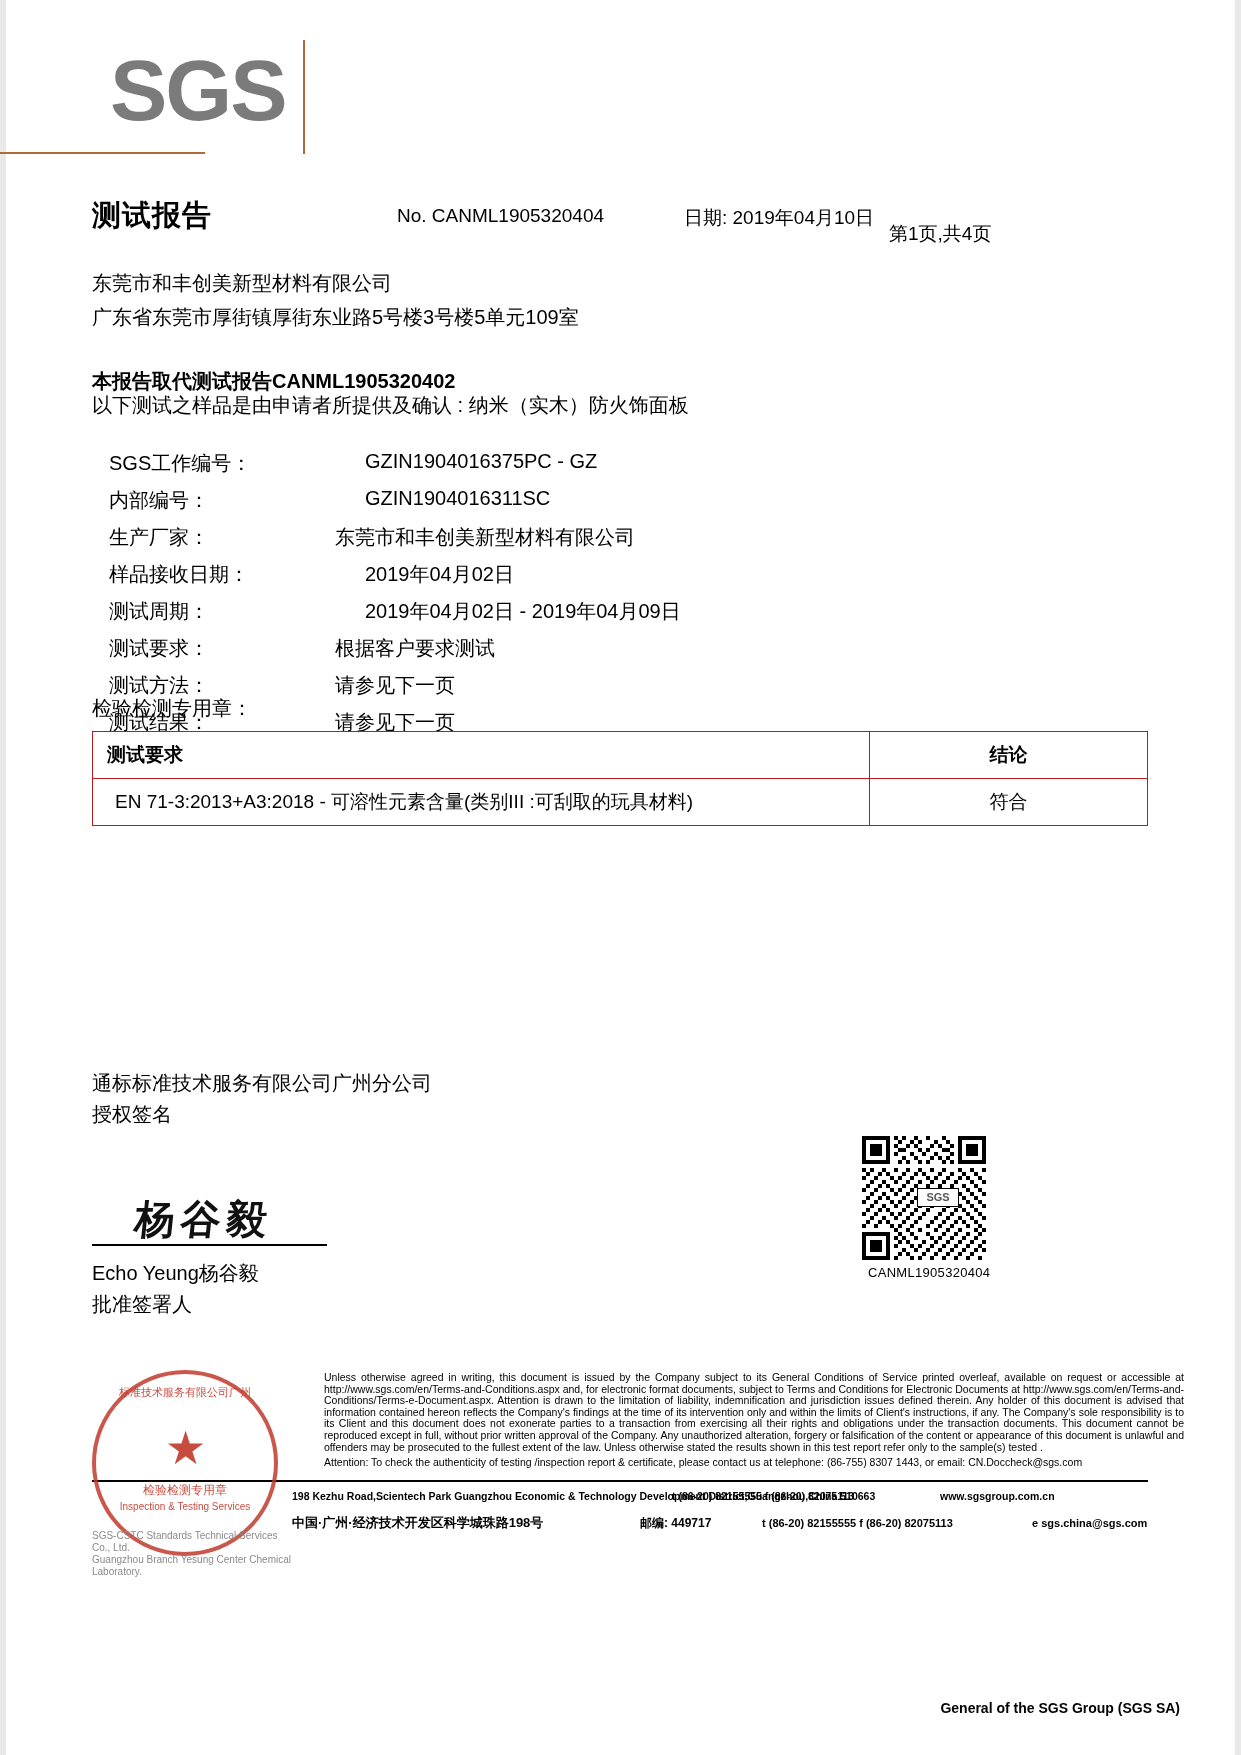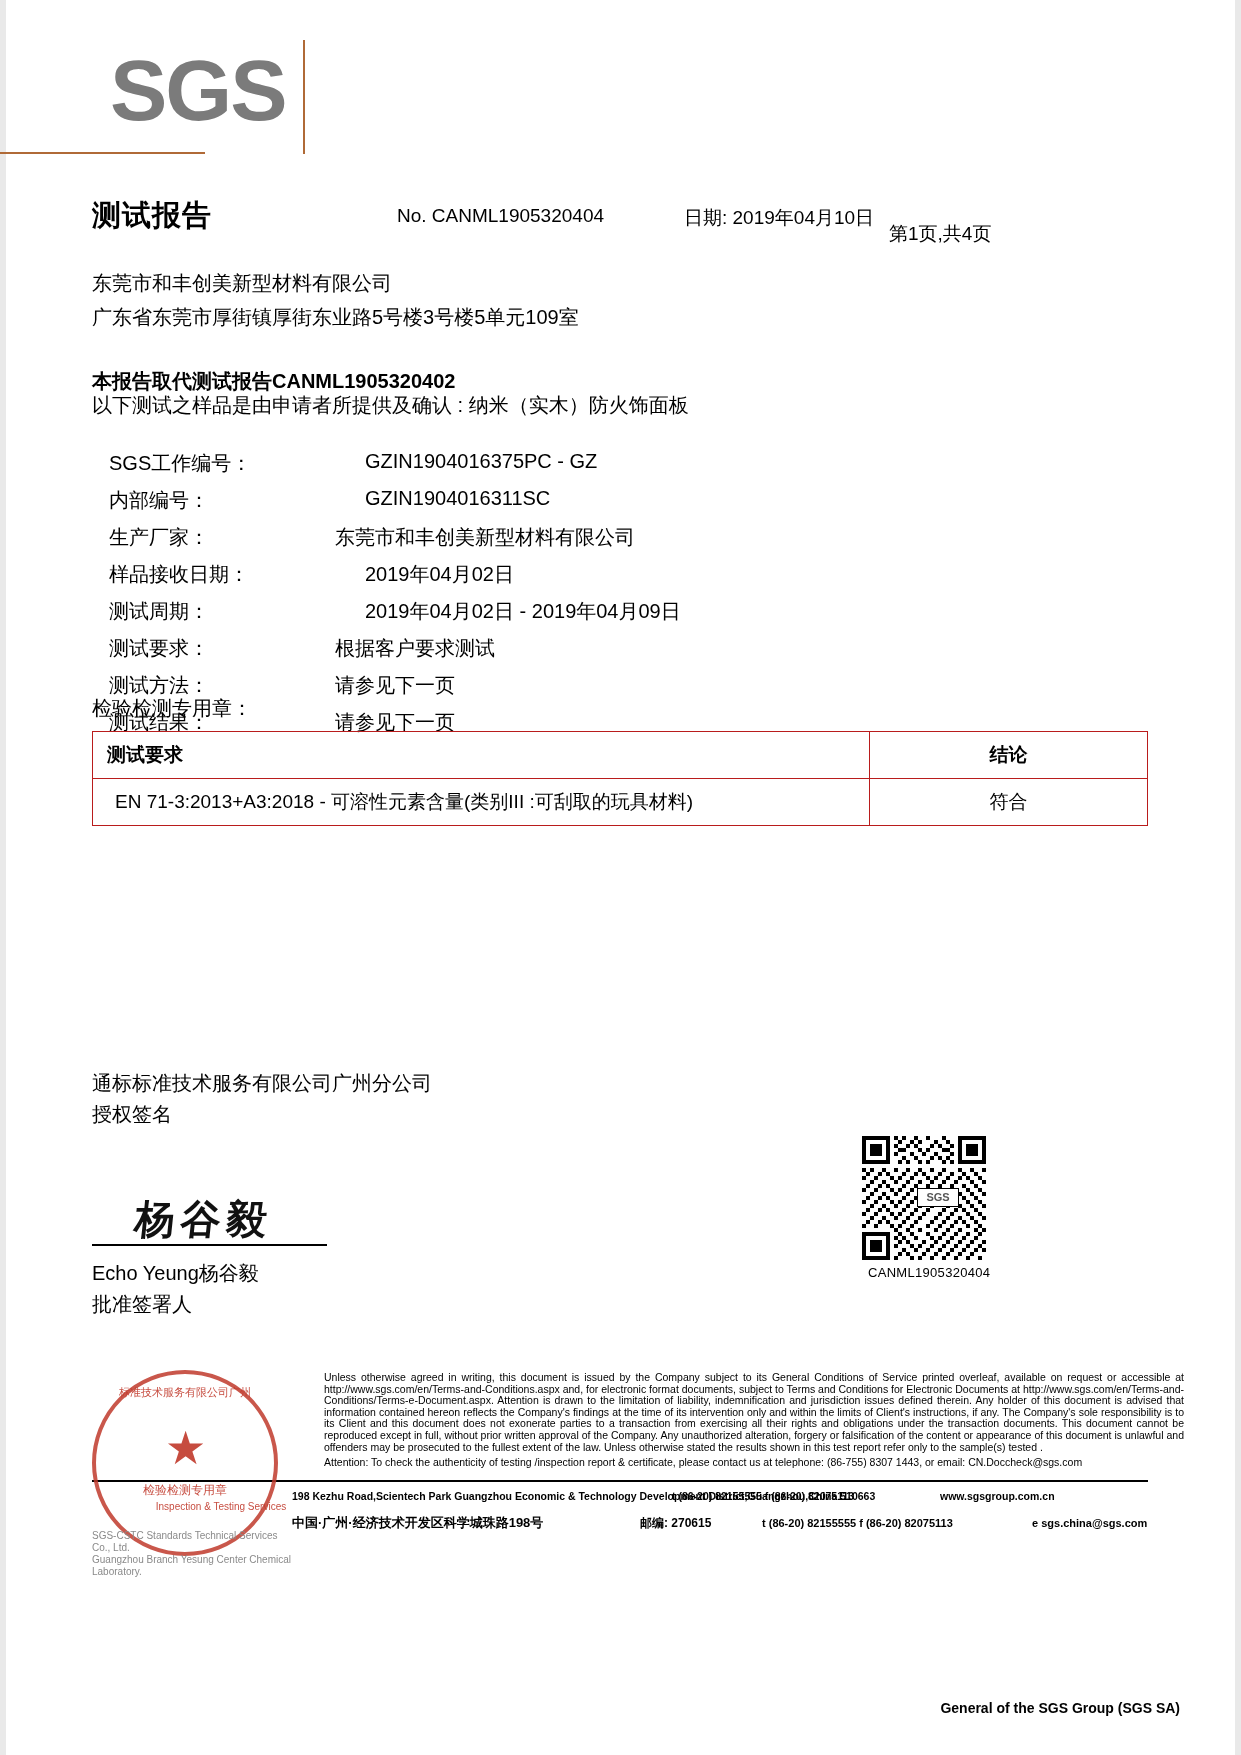--- a/index.html
+++ b/index.html
@@ -291,21 +291,20 @@
   .stamp-bot {
     position: absolute;
     left: 12px;
     top: 131px;
     width: 162px;
     text-align: center;
     font-size: 10px;
     color: #c0392b;
     opacity: .9;
     line-height: 12px;
-    padding-left: 36px;
   }
   .stamp-grey1 {
     position: absolute;
     left: 0;
     top: 160px;
     width: 200px;
     font-size: 10px;
     color: #8a8a8a;
     line-height: 12px;
   }
@@ -759,20 +758,20 @@
   </div>
 
   <div class="addr-en">
     <span>198 Kezhu Road,Scientech Park Guangzhou Economic &amp; Technology Development District,Guangzhou,China  510663</span>
     <span class="addr-col2" style="left:380px;">t (86-20) 82155555   f (86-20) 82075113</span>
     <span class="addr-col3" style="left:648px;">www.sgsgroup.com.cn</span>
   </div>
 
   <div class="addr-cn">
     <span>中国·广州·经济技术开发区科学城珠路198号</span>
-    <span class="addr-col2" style="left:348px;font-size:12px;">邮编: 270615</span>
+    <span class="addr-col2" style="left:348px;font-size:12px;">邮编: 449717</span>
     <span class="addr-col3" style="left:470px;font-size:11px;">t (86-20) 82155555   f (86-20) 82075113</span>
     <span class="addr-col3" style="left:740px;font-size:11px;">e sgs.china@sgs.com</span>
   </div>
 
   <div class="member">General of the SGS Group (SGS SA)</div>
 
 </div>
 
 </body></html>

